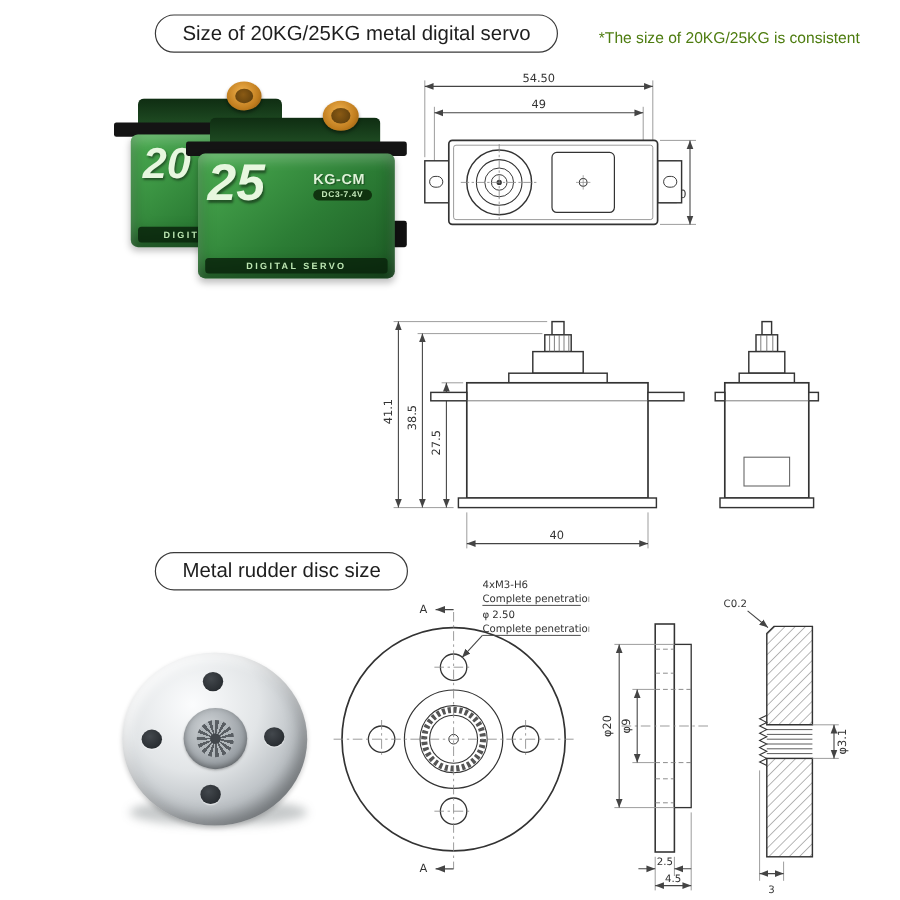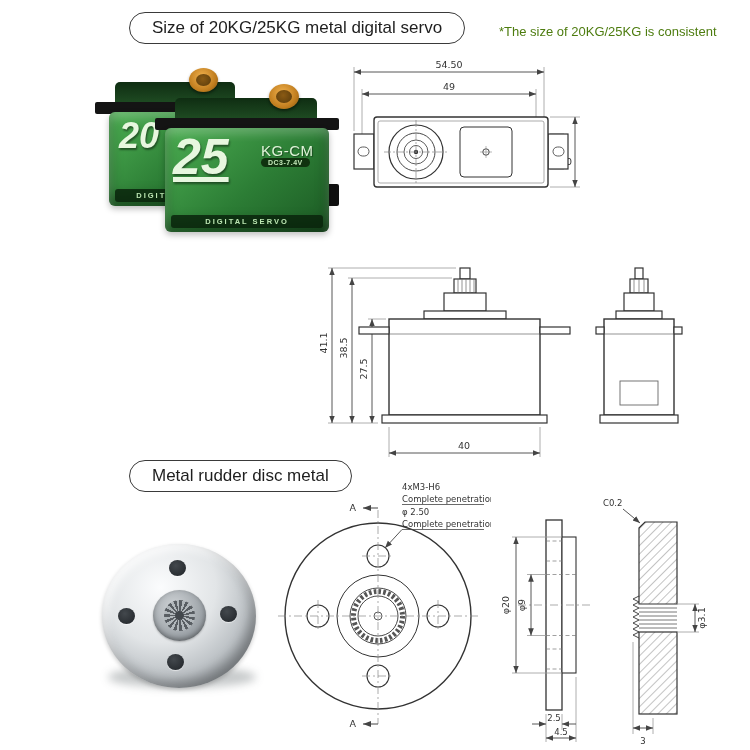--- a/index.html
+++ b/index.html
@@ -20,21 +20,21 @@
         background:radial-gradient(circle at 45% 38%,#f2b24e,#c07d1e 62%,#7a4c0e);
         box-shadow:0 2px 3px rgba(0,0,0,.45);}
   .servo .gear::after{content:"";position:absolute;inset:24%;border-radius:50%;
         background:radial-gradient(circle at 45% 40%,#8a5a14,#573a0b);}
   .servo .flange{position:absolute;background:#141414;border-radius:2px;}
   .servo .body{position:absolute;border-radius:6px;
         background:linear-gradient(140deg,#4cae52,#2c7d35 55%,#1c5a24);
         box-shadow:inset 0 6px 10px rgba(255,255,255,.22), inset 0 -10px 14px rgba(0,0,0,.38), 0 3px 6px rgba(0,0,0,.25);}
   .servo .num{position:absolute;font-style:italic;font-weight:800;color:#e7f7df;
         text-shadow:1px 2px 2px rgba(0,0,0,.45);line-height:1;}
-  .servo .unit{position:absolute;font-weight:400;color:#dff3d8;font-size:15px;letter-spacing:.5px;
+  .servo .unit{position:absolute;font-weight:700;color:#dff3d8;font-size:12px;letter-spacing:.5px;
         text-shadow:1px 1px 1px rgba(0,0,0,.4);}
   .servo .badge{position:absolute;background:#10330f;color:#c4e9ba;font-size:7px;font-weight:700;
         border-radius:8px;padding:1px 7px;letter-spacing:.5px;}
   .servo .band{position:absolute;left:6px;right:6px;bottom:4px;background:rgba(9,37,12,.85);
         color:#bce6b2;font-size:7.5px;letter-spacing:2px;text-align:center;padding:2px 0;
         border-radius:3px;font-weight:700;}
   .servo .ear{position:absolute;background:#101010;border-radius:2px;}
 
   
   .disc-photo{position:absolute;left:50px;top:536px;width:172px;height:164px;}
@@ -79,21 +79,21 @@
         <div class="band">DIGITAL SERVO</div>
       </div>
     </div>
 
     <div class="servo" style="left:70px;top:34px;width:178px;height:152px;">
       <div class="cap" style="left:16px;top:14px;width:142px;height:26px;"></div>
       <div class="gear" style="left:110px;top:0px;width:30px;height:25px;"></div>
       <div class="flange" style="left:-4px;top:34px;width:184px;height:12px;"></div>
       <div class="ear" style="left:168px;top:100px;width:12px;height:22px;"></div>
       <div class="body" style="left:6px;top:44px;width:164px;height:104px;">
-        <div class="num" style="left:8px;top:4px;font-size:50px;text-decoration:underline;">25</div>
+        <div class="num" style="left:8px;top:4px;font-size:43px;">25</div>
         <div class="unit" style="left:96px;top:14px;">KG-CM</div>
         <div class="badge" style="left:96px;top:30px;">DC3-7.4V</div>
         <div class="band">DIGITAL SERVO</div>
       </div>
     </div>
   </div>
 
   <svg class="abs" style="left:298px;top:55px;" width="240" height="165">
     <defs>
       <marker id="arA1" viewBox="0 0 10 10" refX="9" refY="5" markerWidth="9" markerHeight="9" orient="auto-start-reverse">
@@ -214,21 +214,21 @@
     <rect x="36" y="138" width="38" height="24" fill="none" stroke="#666" stroke-width="0.9"></rect>
     <g stroke="#666" stroke-width="0.7">
       <line x1="50" y1="36" x2="50" y2="50"></line>
         <line x1="55" y1="36" x2="55" y2="50"></line>
         <line x1="60" y1="36" x2="60" y2="50"></line>
       <line x1="20" y1="91" x2="90" y2="91"></line>
     </g>
   </svg>
 
   <div class="pill" style="left:85px;top:460px;">
-    <span>Metal rudder disc metal</span>
+    <span>Metal rudder disc size</span>
   </div>
 
   <div class="disc-photo">
     <div class="disc-shadow"></div>
     <div class="disc-main">
       <div class="disc-hole" style="left:67px;top:16px;"></div>
       <div class="disc-hole" style="left:118px;top:62px;"></div>
       <div class="disc-hole" style="left:65px;top:110px;"></div>
       <div class="disc-hole" style="left:16px;top:64px;"></div>
       <div class="disc-hub">

